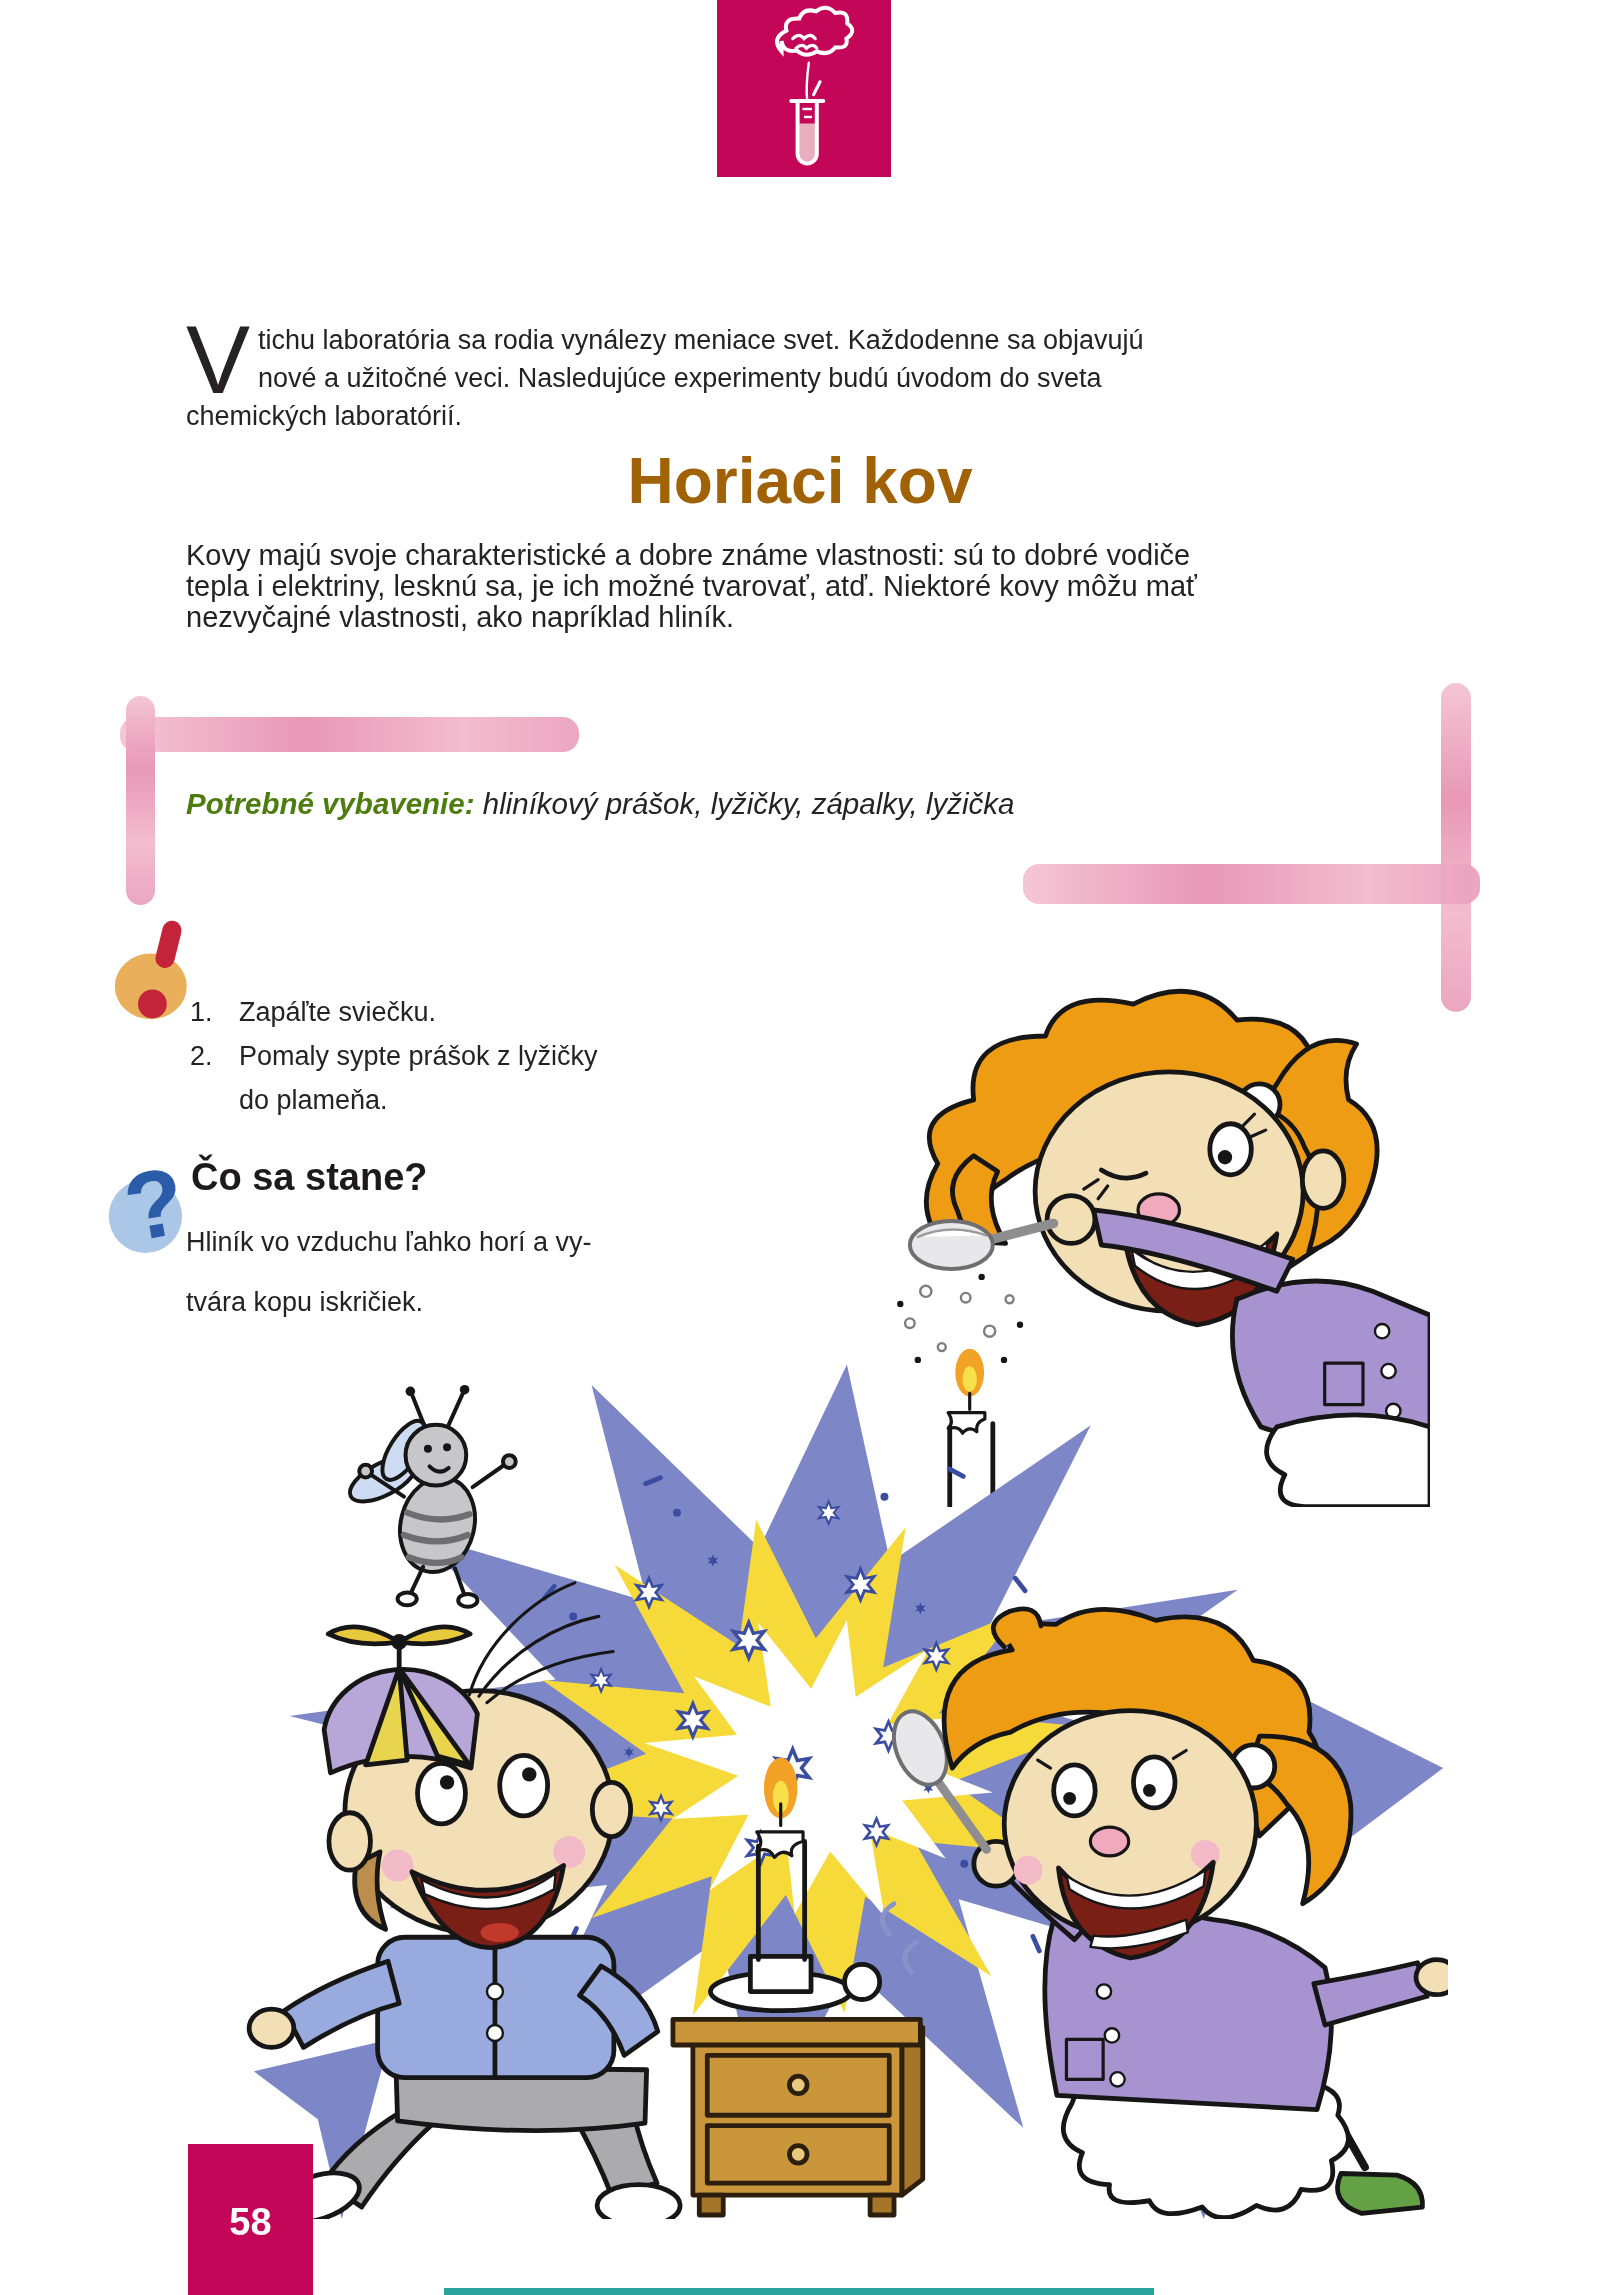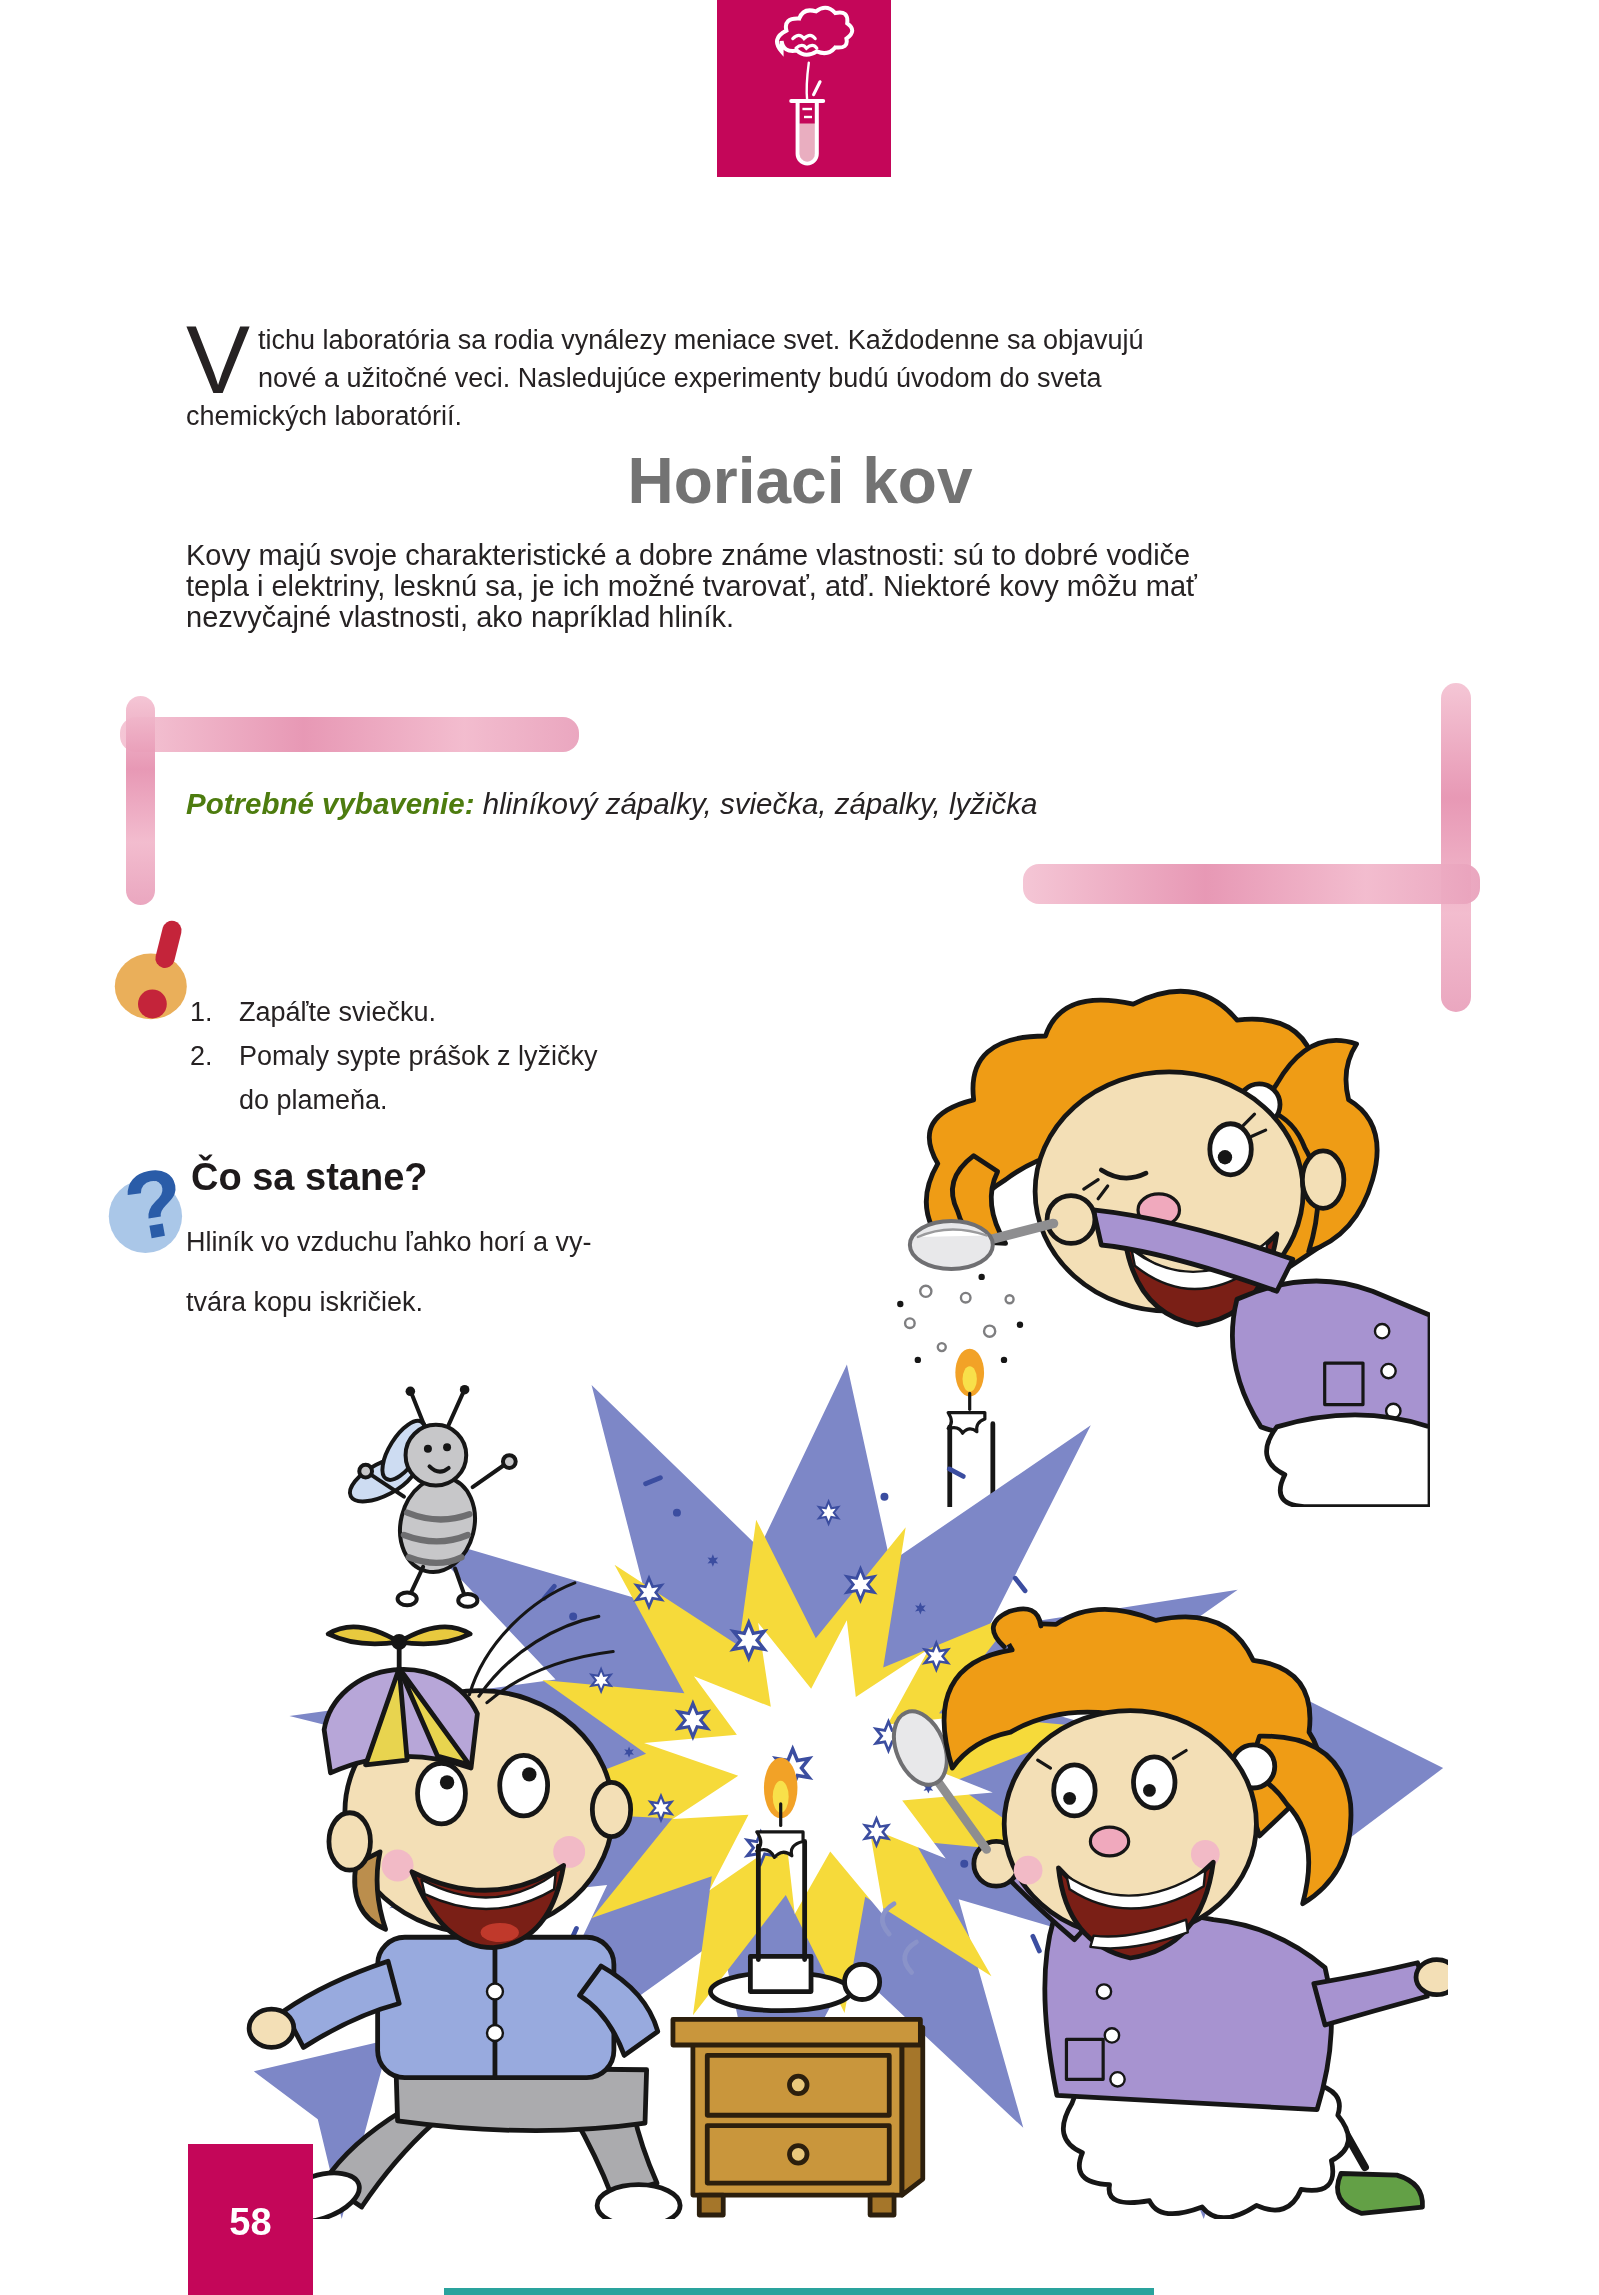--- a/index.html
+++ b/index.html
@@ -8,21 +8,21 @@
   .abs{position:absolute;}
   
   .header-box{left:717px;top:0;width:174px;height:177px;background:#c40659;
               display:flex;align-items:center;justify-content:center;}
   
   .chapter-title{left:0;top:182px;width:1600px;text-align:center;font-size:77px;font-weight:bold;
                  letter-spacing:-1.6px;color:#1e1a1b;}
   
   .intro{left:186px;top:283px;width:1229px;font-size:27px;line-height:38px;white-space:pre-line;}
   .dropcap{float:left;font-size:96px;line-height:72px;font-weight:400;margin:3.2px 8px 0 0;}
-  .h2{left:0;top:444px;width:1600px;text-align:center;font-size:64px;font-weight:bold;color:#737373;}
+  .h2{left:0;top:444px;width:1600px;text-align:center;font-size:64px;font-weight:bold;color:#a16207;}
   .desc{left:186px;top:540px;width:1245px;font-size:29px;line-height:31px;white-space:pre-line;}
   
   .stroke{border-radius:16px;background:linear-gradient(90deg,#f4c3d3,#e693b1 40%,#f2b9cc 75%,#e9a2bc);opacity:.95;}
   .stroke.v{background:linear-gradient(180deg,#f4c3d3,#e693b1 35%,#f2b9cc 70%,#e9a2bc);}
   .stroke-top{left:120px;top:717px;width:459px;height:35px;}
   .stroke-left{left:126px;top:696px;width:29px;height:209px;}
   .stroke-right{left:1441px;top:683px;width:30px;height:329px;}
   .stroke-bottom{left:1023px;top:864px;width:457px;height:40px;}
   .equip{left:186px;top:787px;width:1197px;font-size:29.5px;font-style:italic;}
   .equip b{font-weight:bold;color:#4d7c0f;}
@@ -75,21 +75,21 @@
   <div class="abs desc">Kovy majú svoje charakteristické a dobre známe vlastnosti: sú to dobré vodiče
 tepla i elektriny, lesknú sa, je ich možné tvarovať, atď. Niektoré kovy môžu mať
 nezvyčajné vlastnosti, ako napríklad hliník.</div>
 
   <div class="abs stroke stroke-top"></div>
   <div class="abs stroke v stroke-left"></div>
   <div class="abs stroke v stroke-right"></div>
   <div class="abs stroke stroke-bottom"></div>
 
   <div class="abs equip">
-    <b>Potrebné vybavenie:</b><span> hliníkový zápalky, sviečka, zápalky, lyžička</span>
+    <b>Potrebné vybavenie:</b><span> hliníkový prášok, lyžičky, zápalky, lyžička</span>
   </div>
 
   <div class="abs" style="left:106px;top:916px;">
     <svg width="96" height="108" viewBox="0 0 120 135">
       <ellipse cx="56" cy="88" rx="45" ry="41" fill="#eaaf5a"></ellipse>
       <rect x="-12" y="-47" width="24" height="60" rx="12" fill="#c4243a" transform="translate(74,52) rotate(14)"></rect>
       <circle cx="58" cy="110" r="18" fill="#c4243a"></circle>
     </svg>
   </div>
   <div class="abs steps">

